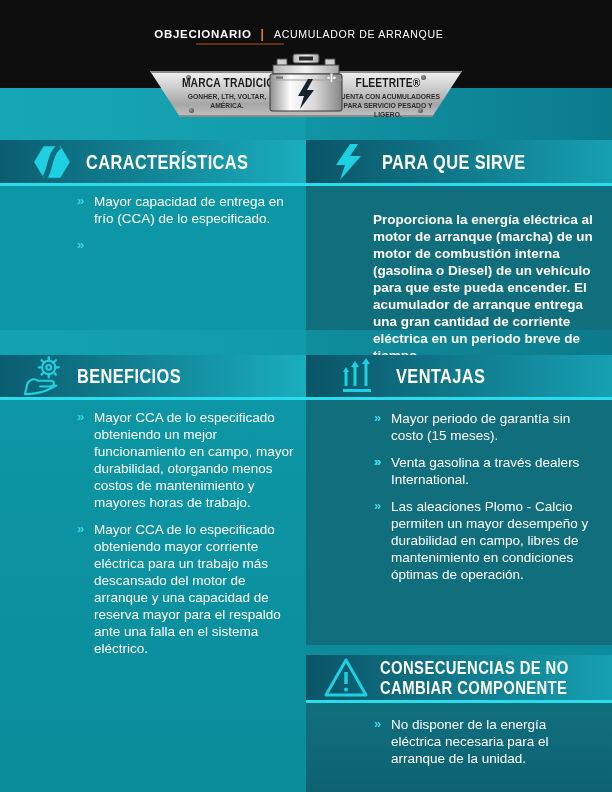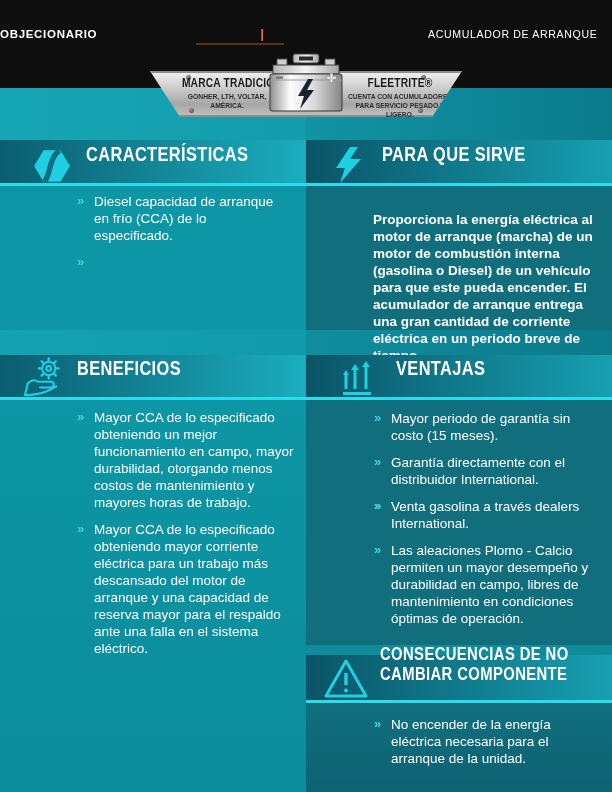--- a/index.html
+++ b/index.html
@@ -1,57 +1,57 @@
 <!DOCTYPE html>
 <html><head>
 <meta charset="utf-8">
 <style>
   html,body{margin:0;padding:0;}
   .page{position:relative;width:612px;height:792px;overflow:hidden;
         font-family:"Liberation Sans",sans-serif;background:#0d96a5;}
 
   
   .black-band{position:absolute;left:0;top:0;width:612px;height:88px;background:#0e0e0e;}
-  .top-nav{position:absolute;left:0;top:27px;width:612px;display:flex;justify-content:space-between;
+  .top-nav{position:absolute;left:0;top:27px;width:612px;display:flex;justify-content:center;
            align-items:center;gap:9px;color:#fff;font-size:11.5px;letter-spacing:.7px;}
   .top-nav .nav-left{font-weight:bold;}
   .top-nav .nav-divider{color:#e8832a;font-weight:bold;font-size:12px;}
   .top-nav .nav-right{transform:scaleX(.92);transform-origin:left center;}
   .nav-underline{position:absolute;left:196px;top:43px;width:88px;height:2px;
                  background:#6d3816;opacity:.85;}
 
   
   .plate{position:absolute;left:150px;top:71px;width:312px;height:46px;
          clip-path:polygon(0 0,100% 0,90.4% 100%,9.6% 100%);
          background:linear-gradient(180deg,#f2f2f2 0%,#d6d6d6 28%,#a6a6a6 72%,#c2c2c2 100%);
          box-shadow:inset 0 0 0 2px #8c8c8c;}
   .rivet{position:absolute;width:5px;height:5px;border-radius:50%;
          background:radial-gradient(circle at 35% 35%,#9a9a9a,#3c3c3c);}
   .plate-text{position:absolute;top:5px;text-align:center;color:#1b1b1b;}
   .plate-text .p-title{font-size:12.5px;font-weight:bold;letter-spacing:.2px;
                        transform:scaleX(.82);transform-origin:center top;white-space:nowrap;}
   .plate-text .p-sub{margin-top:2px;font-size:7.5px;font-weight:bold;line-height:9px;color:#2d2d2d;
                      transform:scaleX(.9);transform-origin:center top;}
   .plate-text-left{left:22px;width:110px;}
-  .plate-text-right{left:188px;width:124px;}
+  .plate-text-right{left:176px;width:124px;}
   .battery{position:absolute;left:269px;top:53px;}
 
   
   .blk{position:absolute;width:306px;}
   .strip-top-l{left:0;top:88px;height:52px;background:linear-gradient(90deg,#17a6b5,#139cab);}
   .strip-top-r{left:306px;top:88px;height:52px;background:linear-gradient(90deg,#1194a4,#0b7b8c);}
   .bar{display:flex;align-items:center;}
   .bar-l{background:linear-gradient(90deg,#0a5d6f,#1aaebf);}
   .bar-r{background:linear-gradient(90deg,#0a5466,#16a0b2);}
   .bar1-l{left:0;top:140px;height:43px;padding-left:30px;}
   .bar1-r{left:306px;top:140px;height:43px;padding-left:20px;}
   .bar2-l{left:0;top:355px;height:42px;padding-left:21px;}
   .bar2-r{left:306px;top:355px;height:42px;padding-left:34px;}
   .bar3-r{left:306px;top:655px;height:45px;padding-left:14px;}
-  .bar{box-sizing:border-box;align-items:flex-end;}
+  .bar{box-sizing:border-box;}
   .cyan-line{height:3px;background:#2adcec;}
   .line1-l{left:0;top:183px;} .line1-r{left:306px;top:183px;}
   .line2-l{left:0;top:397px;} .line2-r{left:306px;top:397px;}
   .line3-r{left:306px;top:700px;}
   .body1-l{left:0;top:186px;height:144px;background:#0d96a5;}
   .gap-l{left:0;top:330px;height:25px;background:linear-gradient(90deg,#14a2b1,#119aa9);}
   .body2-l{left:0;top:400px;height:392px;background:linear-gradient(180deg,#0d96a5,#0b8c9b);}
   .body1-r{left:306px;top:186px;height:144px;background:#116f7d;}
   .gap-r1{left:306px;top:330px;height:25px;background:linear-gradient(90deg,#0f8e9e,#0c7a8b);}
   .body2-r{left:306px;top:400px;height:245px;background:#116f7d;}
@@ -103,21 +103,21 @@
       <svg width="38" height="34" viewBox="0 0 36 32">
         <polygon points="10,1 26,1 35,16 26,31 10,31 1,16" fill="#1ed0e2"></polygon>
         <path d="M25,1 C15,9 17,23 11,31" stroke="#0d6e80" stroke-width="5" fill="none"></path>
       </svg>
     </span>
     <h2 class="sec-title">CARACTERÍSTICAS</h2>
   </div>
   <div class="blk cyan-line line1-l"></div>
   <div class="blk" style="left:0;top:186px;">
     <ul class="bullets ul-caracteristicas">
-      <li><span class="marker">»</span><span>Diesel capacidad de arranque en frío (CCA) de lo especificado.</span></li>
+      <li><span class="marker">»</span><span>Mayor capacidad de entrega en frío (CCA) de lo especificado.</span></li>
       <li><span class="marker">»</span></li>
     </ul>
   </div>
 
   <div class="blk bar bar-r bar1-r">
     <span class="icon-box">
       <svg width="28" height="36" viewBox="0 0 28 36">
         <path d="M16,0 L2,21 L11,21 L6,36 L27,12 L16,12 L24,0 Z" fill="#1ed0e2"></path>
       </svg>
     </span>
@@ -171,21 +171,21 @@
           <rect x="1" y="31" width="28" height="3"></rect>
         </g>
       </svg>
     </span>
     <h2 class="sec-title">VENTAJAS</h2>
   </div>
   <div class="blk cyan-line line2-r"></div>
   <div class="blk" style="left:306px;top:400px;">
     <ul class="bullets ul-ventajas">
       <li><span class="marker">»</span><span>Mayor periodo de garantía sin costo (15 meses).</span></li>
-      <li><span class="marker">»</span><span>Garantía directamente con el distribuidor International.</span></li>
+      <li><span class="marker">»</span></li>
       <li><span class="marker">»</span></li>
       <li><span class="marker">»</span><span>Venta gasolina a través dealers International.</span></li>
       <li><span class="marker">»</span><span>Las aleaciones Plomo - Calcio permiten un mayor desempeño y durabilidad en campo, libres de mantenimiento en condiciones óptimas de operación.</span></li>
     </ul>
   </div>
 
   <div class="blk bar bar-r bar3-r">
     <span class="icon-box" style="width:52px;">
       <svg width="46" height="42" viewBox="0 0 46 42" fill="none" stroke="#1ed0e2" stroke-width="3" stroke-linejoin="round">
         <path d="M23,3 L43,38 L3,38 Z"></path>
@@ -194,21 +194,21 @@
       </svg>
     </span>
     <h2 class="sec-title two-line">
       <span style="display:block">CONSECUENCIAS DE NO</span>
       <span style="display:block">CAMBIAR COMPONENTE</span>
     </h2>
   </div>
   <div class="blk cyan-line line3-r"></div>
   <div class="blk" style="left:306px;top:703px;">
     <ul class="bullets ul-consecuencias">
-      <li><span class="marker">»</span><span>No encender de la energía eléctrica necesaria para el arranque de la unidad.</span></li>
+      <li><span class="marker">»</span><span>No disponer de la energía eléctrica necesaria para el arranque de la unidad.</span></li>
     </ul>
   </div>
 
   <div class="plate">
     <span class="rivet" style="left:36px;top:4px;"></span>
     <span class="rivet" style="left:271px;top:4px;"></span>
     <span class="rivet" style="left:39px;top:37px;"></span>
     <span class="rivet" style="left:268px;top:37px;"></span>
     <div class="plate-text plate-text-left">
       <div class="p-title">MARCA TRADICIONAL</div>

